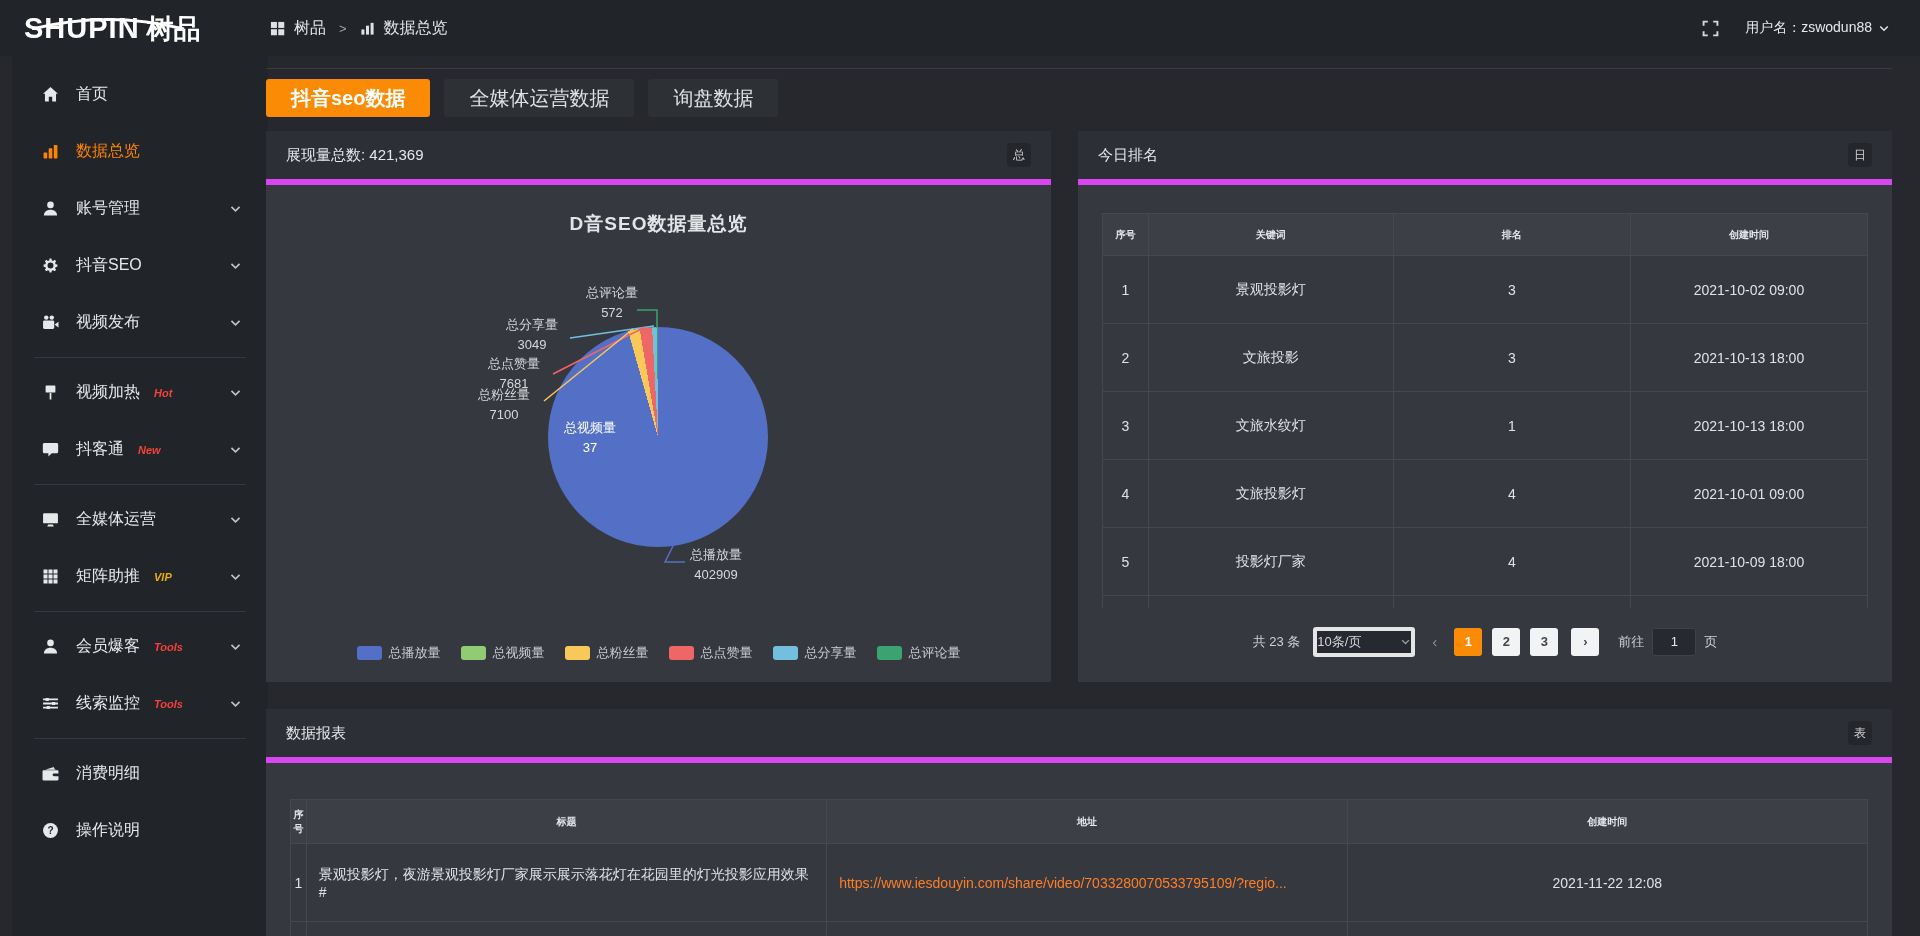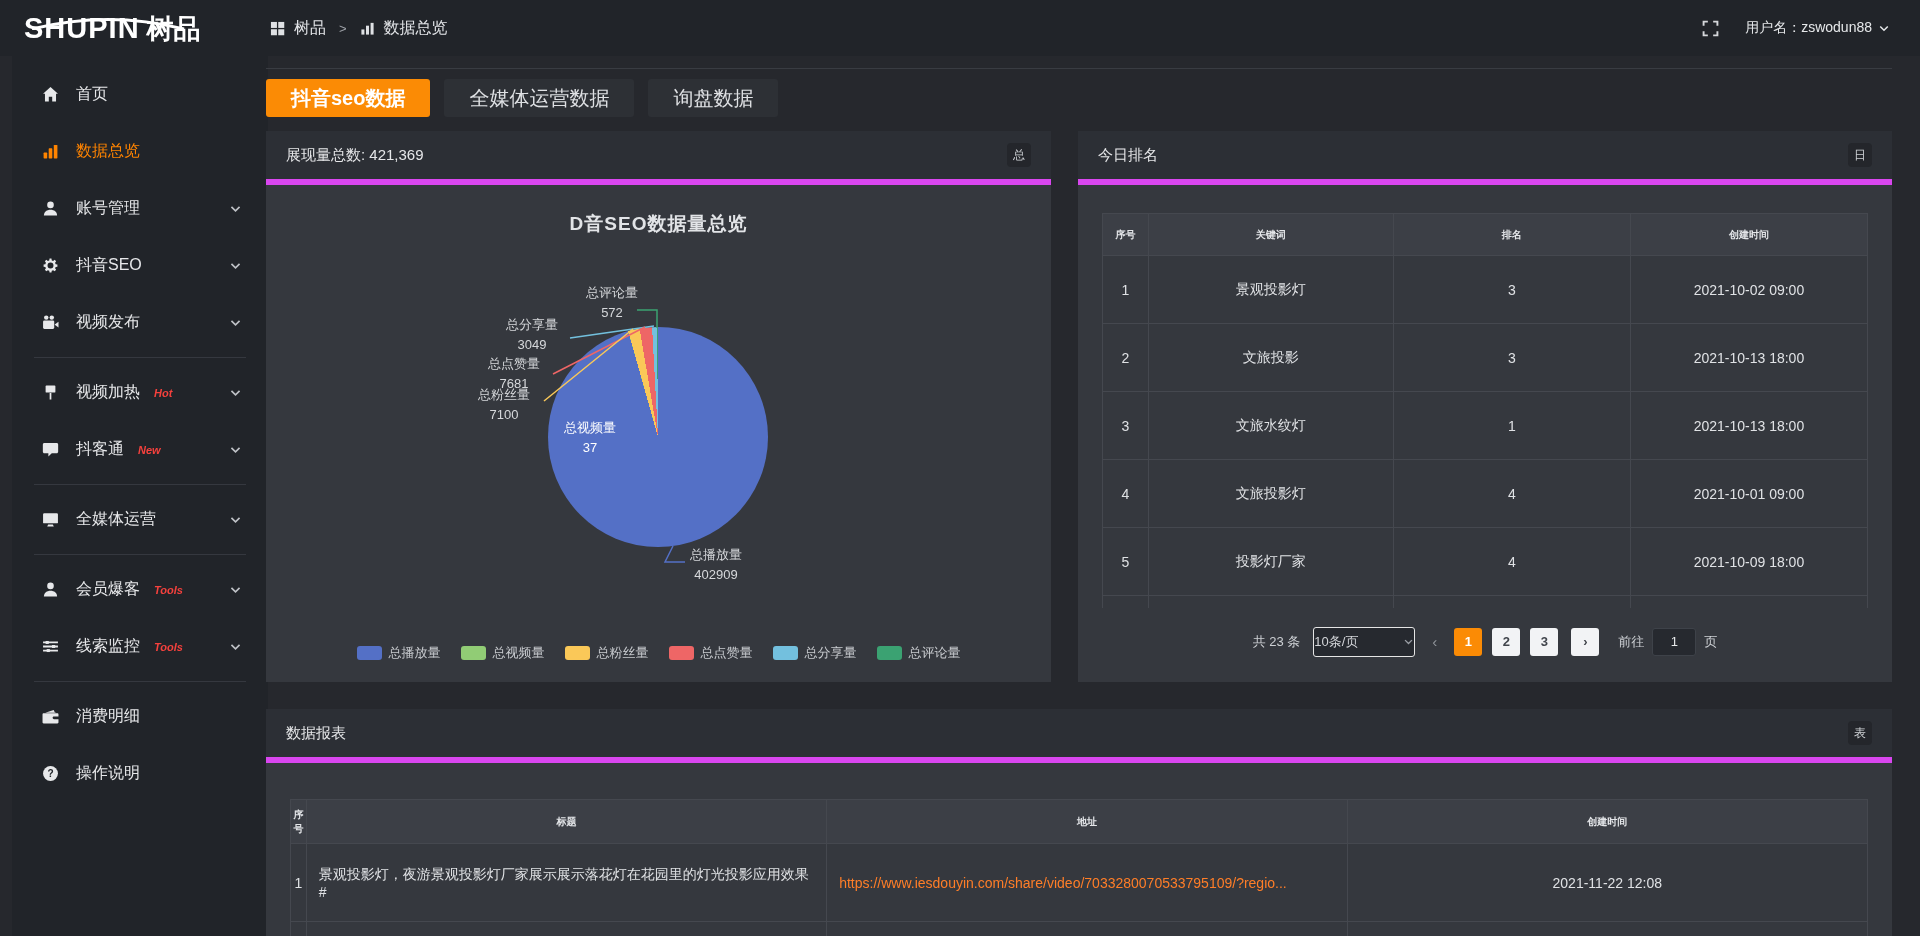--- a/index.html
+++ b/index.html
@@ -67,21 +67,21 @@
   td{ font-size:14px; color:#e0e2e5; }
   
   .rank-panel{ flex:1; height:551px; }
   .rank-body{ padding:28px 24px 0; }
   .rank-body th{ height:42px; }
   .rank-body td{ height:68px; }
   .rank-body tr.partial td{ height:12px; border-bottom:none; }
   
   .pagination{ display:flex; align-items:center; justify-content:center; gap:13px;
     margin-top:19px; font-size:13px; color:#cdd0d4; }
-  .pg-select{ width:102px; height:30px; background:#26292f; border:1px solid #e5e5e5; border-radius:3px;
+  .pg-select{ width:102px; height:30px; background:#26292f; border:4px solid #e5e5e5; border-radius:3px;
     display:flex; align-items:center; justify-content:space-between; gap:10px; cursor:pointer; color:#d2d4d8; }
   .pg-prev{ color:#8f9399; font-size:15px; cursor:pointer; padding:0 4px; }
   .pg-btn{ min-width:28px; height:28px; border-radius:3px; display:flex; align-items:center;
     justify-content:center; font-size:13px; font-weight:700; background:#f2f3f5; color:#41454c; cursor:pointer; }
   .pg-btn.active{ background:#fb8b05; color:#fff; }
   .pg-goto{ display:flex; align-items:center; gap:8px; margin-left:6px; }
   .pg-input{ width:44px; height:28px; background:#26292f; border:1px solid #3e4249; border-radius:3px;
     color:#e6e8ea; text-align:center; font-size:13px; font-family:inherit; }
   
   .report-panel{ margin-top:27px; height:260px; }
@@ -234,20 +234,42 @@
     </div>
     <div class="side-divider"></div>
     <div class="side-item">
       <span class="ic">
         <svg width="17" height="17" viewBox="0 0 16 16" fill="currentColor">
           <rect x="1" y="2.2" width="14" height="9.4" rx="1.1"></rect>
           <path d="M5.8 12.6h4.4l.9 1.9H4.9z"></path>
         </svg>
       </span>
       <span>全媒体运营</span>
+      <span class="chev">
+        <svg width="13" height="13" viewBox="0 0 16 16" fill="none" stroke="currentColor" stroke-width="2">
+          <path d="M3 6l5 5 5-5"></path>
+        </svg>
+      </span>
+    </div>
+    <div class="side-item">
+      <span class="ic">
+        <svg width="17" height="17" viewBox="0 0 16 16" fill="currentColor">
+          <rect x="1.4" y="1.4" width="3.8" height="3.8"></rect>
+          <rect x="6.1" y="1.4" width="3.8" height="3.8"></rect>
+          <rect x="10.8" y="1.4" width="3.8" height="3.8"></rect>
+          <rect x="1.4" y="6.1" width="3.8" height="3.8"></rect>
+          <rect x="6.1" y="6.1" width="3.8" height="3.8"></rect>
+          <rect x="10.8" y="6.1" width="3.8" height="3.8"></rect>
+          <rect x="1.4" y="10.8" width="3.8" height="3.8"></rect>
+          <rect x="6.1" y="10.8" width="3.8" height="3.8"></rect>
+          <rect x="10.8" y="10.8" width="3.8" height="3.8"></rect>
+        </svg>
+      </span>
+      <span>矩阵助推</span>
+      <span class="side-badge gold">VIP</span>
       <span class="chev">
         <svg width="13" height="13" viewBox="0 0 16 16" fill="none" stroke="currentColor" stroke-width="2">
           <path d="M3 6l5 5 5-5"></path>
         </svg>
       </span>
     </div>
     <div class="side-divider"></div>
     <div class="side-item">
       <span class="ic">
         <svg width="17" height="17" viewBox="0 0 16 16" fill="currentColor">

